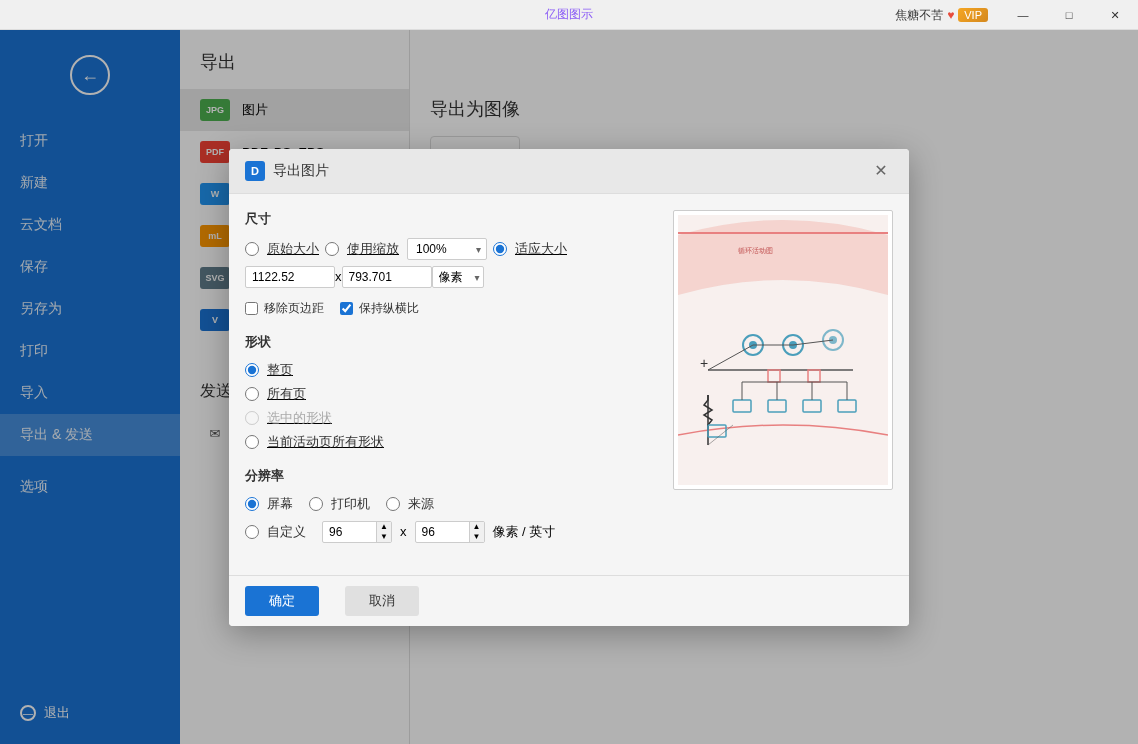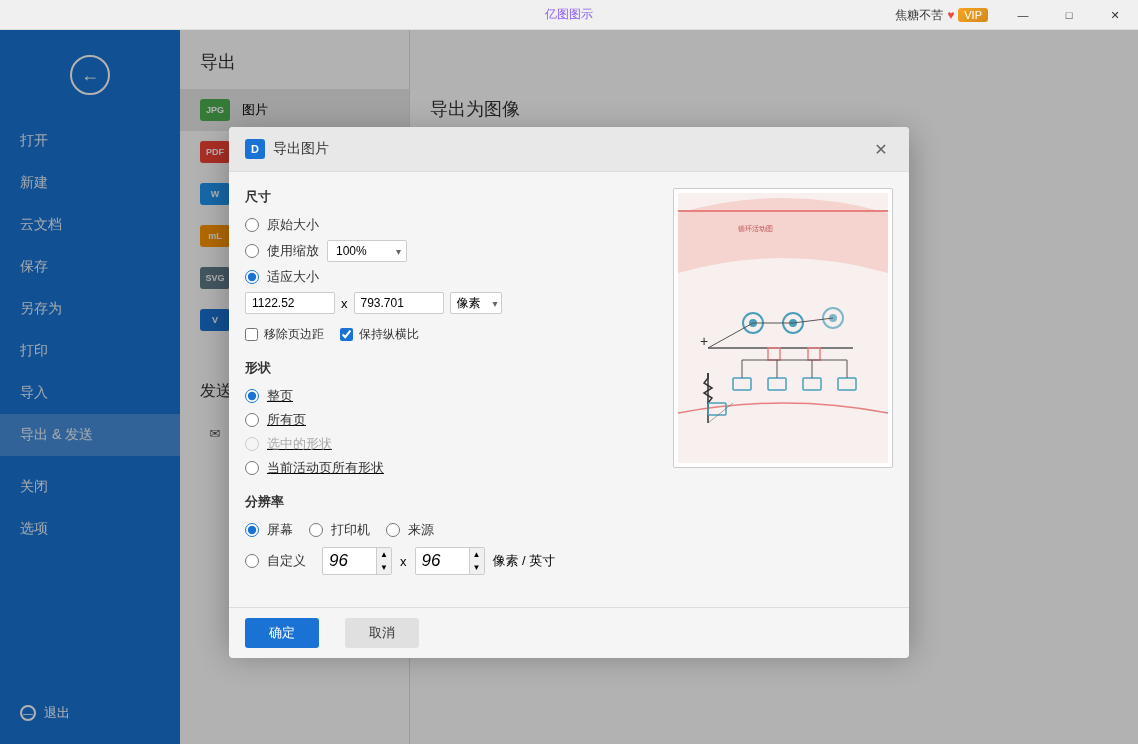--- a/index.html
+++ b/index.html
@@ -61,43 +61,43 @@
     .dialog-header-title { display: flex; align-items: center; gap: 8px; font-size: 14px; color: #333; font-weight: 500; }
     .dialog-header-icon { width: 20px; height: 20px; background: #1a73d4; border-radius: 3px; display: flex; align-items: center; justify-content: center; color: white; font-size: 11px; font-weight: bold; }
     .dialog-close { cursor: pointer; color: #666; font-size: 16px; width: 24px; height: 24px; display: flex; align-items: center; justify-content: center; }
     .dialog-body { display: flex; padding: 16px; gap: 16px; flex: 1; }
     .dialog-left { flex: 1; }
     .dialog-right { width: 220px; }
 
     
     .form-section { margin-bottom: 16px; }
     .form-section-title { font-size: 13px; color: #333; font-weight: 600; margin-bottom: 10px; }
-    .radio-group { display: flex; flex-direction: column; gap: 6px; }
+    .radio-group { display: flex; flex-direction: row; gap: 6px; text-decoration: underline; }
     .radio-row { display: flex; align-items: center; gap: 8px; font-size: 13px; color: #333; }
     .radio-input { width: 14px; height: 14px; cursor: pointer; }
     .scale-select { display: flex; align-items: center; gap: 6px; }
     .select-box { border: 1px solid #ccc; background: white; padding: 3px 20px 3px 8px; font-size: 12px; border-radius: 2px; appearance: none; position: relative; min-width: 80px; }
     .select-wrapper { position: relative; display: inline-block; }
     .select-wrapper::after { content: '▾'; position: absolute; right: 6px; top: 50%; transform: translateY(-50%); font-size: 10px; pointer-events: none; color: #666; }
-    .size-inputs { display: flex; align-items: center; gap: 6px; margin-top: 6px; }
+    .size-inputs { display: flex; align-items: center; gap: 0; margin-top: 6px; }
     .size-input { border: 1px solid #ccc; padding: 3px 6px; font-size: 12px; width: 90px; border-radius: 2px; }
     .unit-select-wrapper { position: relative; display: inline-block; }
     .unit-select { border: 1px solid #ccc; background: white; padding: 3px 20px 3px 6px; font-size: 12px; border-radius: 2px; appearance: none; }
     .unit-select-wrapper::after { content: '▾'; position: absolute; right: 4px; top: 50%; transform: translateY(-50%); font-size: 10px; pointer-events: none; color: #666; }
     .checkbox-row { display: flex; align-items: center; gap: 6px; font-size: 12px; color: #333; margin-top: 6px; }
     .checkbox-input { width: 13px; height: 13px; cursor: pointer; }
 
     
     .shape-radio { display: flex; flex-direction: column; gap: 6px; text-decoration: underline; }
 
     
     .resolution-row { display: flex; align-items: center; gap: 16px; margin-bottom: 8px; }
     .res-inputs { display: flex; align-items: center; gap: 8px; }
     .res-input-wrap { position: relative; display: inline-flex; align-items: center; }
-    .res-input { border: 1px solid #ccc; padding: 3px 20px 3px 6px; font-size: 17px; width: 70px; border-radius: 2px; font-style: italic; }
+    .res-input { border: 1px solid #ccc; padding: 3px 20px 3px 6px; font-size: 12px; width: 70px; border-radius: 2px; }
     .spin-btns { display: flex; flex-direction: column; position: absolute; right: 1px; top: 1px; bottom: 1px; }
     .spin-btn { flex: 1; background: #f0f0f0; border: none; border-left: 1px solid #ccc; cursor: pointer; font-size: 8px; padding: 0 3px; line-height: 1; }
 
     
     .preview-box { width: 100%; height: 280px; background: white; border: 1px solid #ccc; border-radius: 2px; overflow: hidden; display: flex; align-items: center; justify-content: center; }
 
     
     .dialog-footer { padding: 10px 16px; display: flex; gap: 26px; border-top: 1px solid #ddd; background: #f5f5f5; border-radius: 0 0 4px 4px; }
     .btn-confirm { background: #1a73d4; color: white; border: none; padding: 6px 24px; border-radius: 3px; cursor: pointer; font-size: 13px; }
     .btn-cancel { background: #e0e0e0; color: #333; border: none; padding: 6px 24px; border-radius: 3px; cursor: pointer; font-size: 13px; }
@@ -153,21 +153,20 @@
     <div class="sidebar-item">
       <span>打印</span>
     </div>
     <div class="sidebar-item">
       <span>导入</span>
     </div>
     <div class="sidebar-item active">
       <span>导出 &amp; 发送</span>
     </div>
     <div style="margin-top: 10px;"></div>
-    <div class="sidebar-item">关闭</div>
     <div class="sidebar-item">选项</div>
     <div class="sidebar-exit">
       <div class="exit-icon">—</div>
       <span>退出</span>
     </div>
   </div>
 
   <div class="content">
 
     <div class="export-panel">

